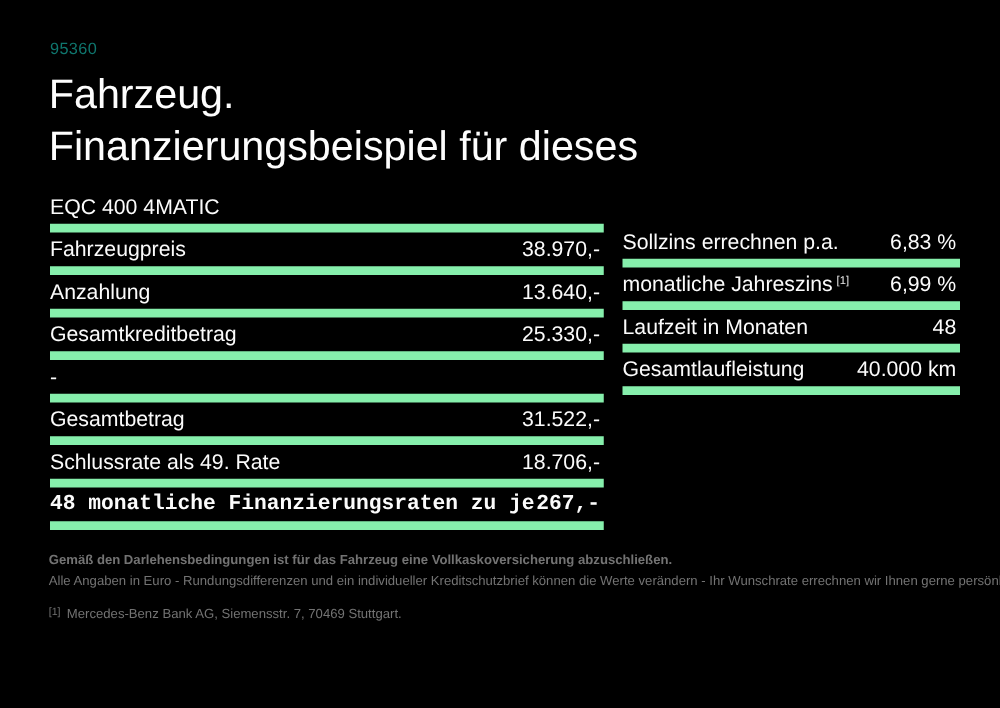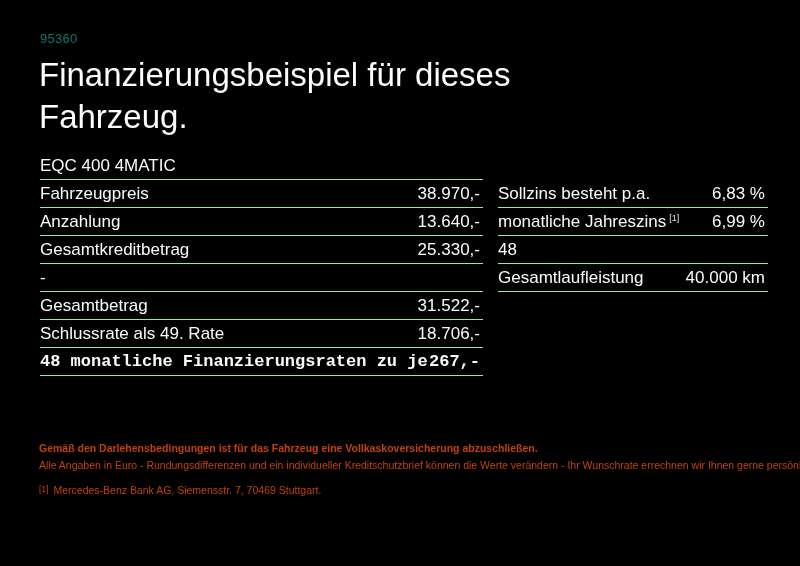--- a/index.html
+++ b/index.html
@@ -43,40 +43,40 @@
     position: absolute;
     left: 498px;
     top: 180px;
     width: 270px;
   }
   .model-row, .row {
     height: 27px;
     display: flex;
     align-items: center;
     justify-content: space-between;
-    border-bottom: 1px solid #86efac;
+    border-bottom: 7px solid #86efac;
     font-size: 17px;
     color: #fbfbfb;
   }
   .row .label { text-align: right; white-space: nowrap; }
   .row .value { text-align: right; padding-right: 3px; white-space: nowrap; }
   .row.bold { font-weight: bold; font-family: Liberation Mono, monospace; }
   .row sup {
     font-size: 9px;
     line-height: 0;
     vertical-align: 6px;
     margin-left: 3px;
     color: #e8e8e8;
   }
   .footer {
     position: absolute;
     left: 39px;
     top: 443px;
     width: 760px;
-    color: #c2410c;
+    color: #737373;
   }
   .footer-line {
     margin: 0 0 5.5px 0;
     font-size: 10.5px;
     line-height: 11.5px;
     white-space: nowrap;
   }
   .footer-line.bold { font-weight: bold; }
   .footnote {
     margin-top: 12px;
@@ -88,22 +88,22 @@
     vertical-align: 2px;
     margin-right: 5px;
   }
 </style>
 </head>
 <body>
 
 <div class="ref-number">95360</div>
 
 <div class="page-title">
+  <div>Fahrzeug.</div>
   <div>Finanzierungsbeispiel für dieses</div>
-  <div>Fahrzeug.</div>
 </div>
 
 <div class="finance-table">
   <div class="model-row">
     <span class="label">EQC 400 4MATIC</span>
   </div>
 
     <div class="row">
       <span class="label">Fahrzeugpreis</span>
       <span class="value">38.970,-</span>
@@ -135,30 +135,31 @@
 
     <div class="row bold">
       <span class="label">48 monatliche Finanzierungsraten zu je</span>
       <span class="value">267,-</span>
     </div>
   </div>
 
 <div class="conditions-table">
 
     <div class="row">
-      <span class="label"><span>Sollzins besteht p.a.</span><sup></sup></span>
+      <span class="label"><span>Sollzins errechnen p.a.</span><sup></sup></span>
       <span class="value">6,83 %</span>
     </div>
 
     <div class="row">
       <span class="label"><span>monatliche Jahreszins</span><sup>[1]</sup></span>
       <span class="value">6,99 %</span>
     </div>
 
     <div class="row">
+      <span class="label"><span>Laufzeit in Monaten</span><sup></sup></span>
       <span class="value">48</span>
     </div>
 
     <div class="row">
       <span class="label"><span>Gesamtlaufleistung</span><sup></sup></span>
       <span class="value">40.000 km</span>
     </div>
   </div>
 
 <div class="footer">

